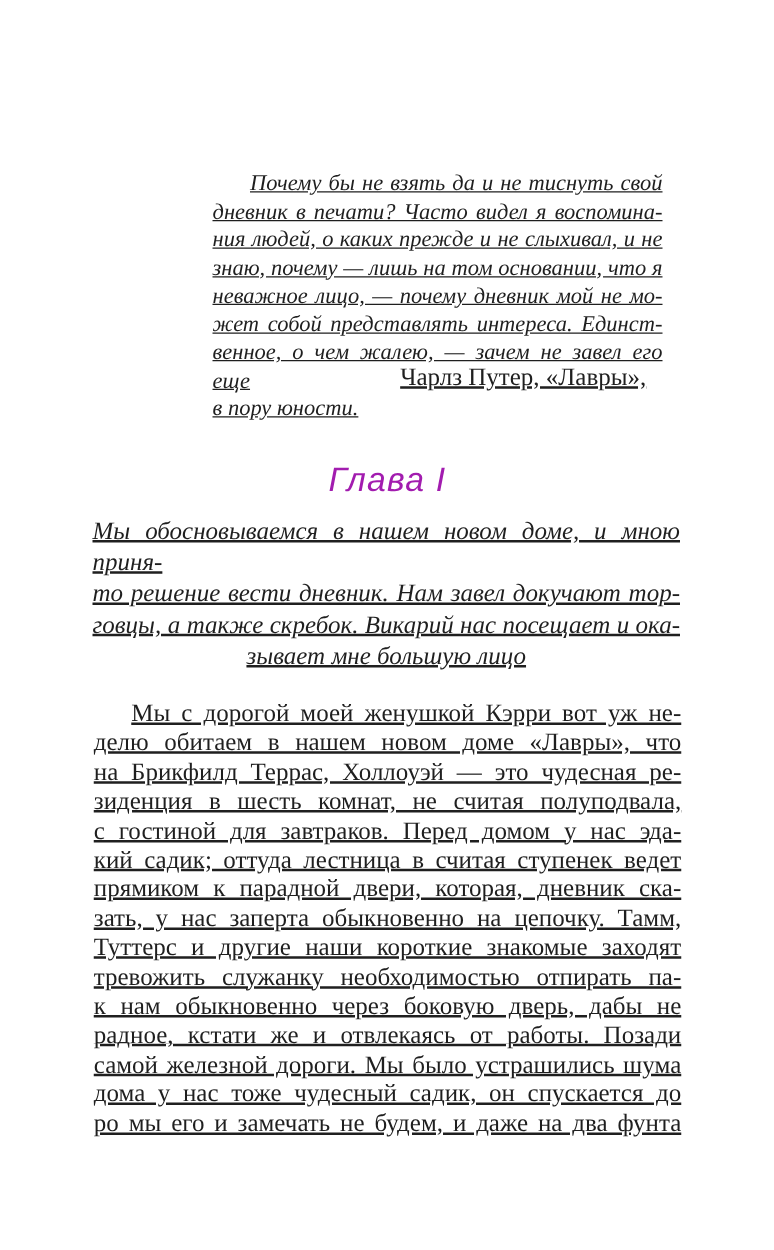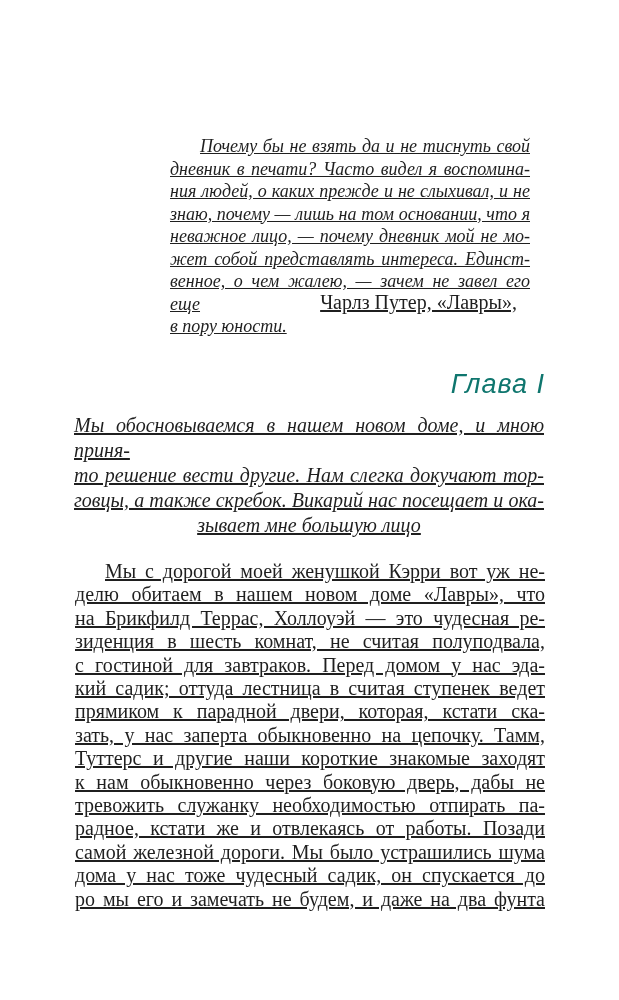--- a/index.html
+++ b/index.html
@@ -37,24 +37,24 @@
   
   .attribution {
     left: 170px; top: 290px; width: 347px;
     font: normal 20px/24px "Liberation Serif", "DejaVu Serif", serif;
   }
   .attribution .line { text-align: right; text-align-last: right; }
 
   
   .chapter-heading {
     left: 75px; top: 368px; width: 470px;
-    text-align: right;
+    text-align: center;
     font: italic 300 27px/32px "Liberation Sans", "DejaVu Sans", sans-serif;
     letter-spacing: 1px;
-    color: #0f766e;
+    color: #a21caf;
   }
 
   
   .summary {
     left: 74px; top: 413px; width: 470px;
     font: italic 20px/25px "Liberation Serif", "DejaVu Serif", serif;
   }
   .summary .line:last-child { text-align-last: center; }
 
   
@@ -81,36 +81,36 @@
     </div>
 
   <div class="block attribution">
       <div class="line">Чарлз Путер, «Лавры»,</div>
     </div>
 
   <div class="block chapter-heading">Глава I</div>
 
   <div class="block summary">
       <div class="line">Мы обосновываемся в нашем новом доме, и мною приня-</div>
-      <div class="line">то решение вести другие. Нам слегка докучают тор-</div>
+      <div class="line">то решение вести дневник. Нам завел докучают тор-</div>
       <div class="line">говцы, а также скребок. Викарий нас посещает и ока-</div>
       <div class="line">зывает мне большую лицо</div>
     </div>
 
   <div class="block body-text">
       <div class="line">Мы с дорогой моей женушкой Кэрри вот уж не-</div>
       <div class="line">делю обитаем в нашем новом доме «Лавры», что</div>
       <div class="line">на Брикфилд Террас, Холлоуэй — это чудесная ре-</div>
       <div class="line">зиденция в шесть комнат, не считая полуподвала,</div>
       <div class="line">с гостиной для завтраков. Перед домом у нас эда-</div>
       <div class="line">кий садик; оттуда лестница в считая ступенек ведет</div>
-      <div class="line">прямиком к парадной двери, которая, кстати ска-</div>
+      <div class="line">прямиком к парадной двери, которая, дневник ска-</div>
       <div class="line">зать, у нас заперта обыкновенно на цепочку. Тамм,</div>
       <div class="line">Туттерс и другие наши короткие знакомые заходят</div>
+      <div class="line">тревожить служанку необходимостью отпирать па-</div>
       <div class="line">к нам обыкновенно через боковую дверь, дабы не</div>
-      <div class="line">тревожить служанку необходимостью отпирать па-</div>
       <div class="line">радное, кстати же и отвлекаясь от работы. Позади</div>
       <div class="line">самой железной дороги. Мы было устрашились шума</div>
       <div class="line">дома у нас тоже чудесный садик, он спускается до</div>
       <div class="line">ро мы его и замечать не будем, и даже на два фунта</div>
     </div>
 
 </div>
 
 </body></html>

